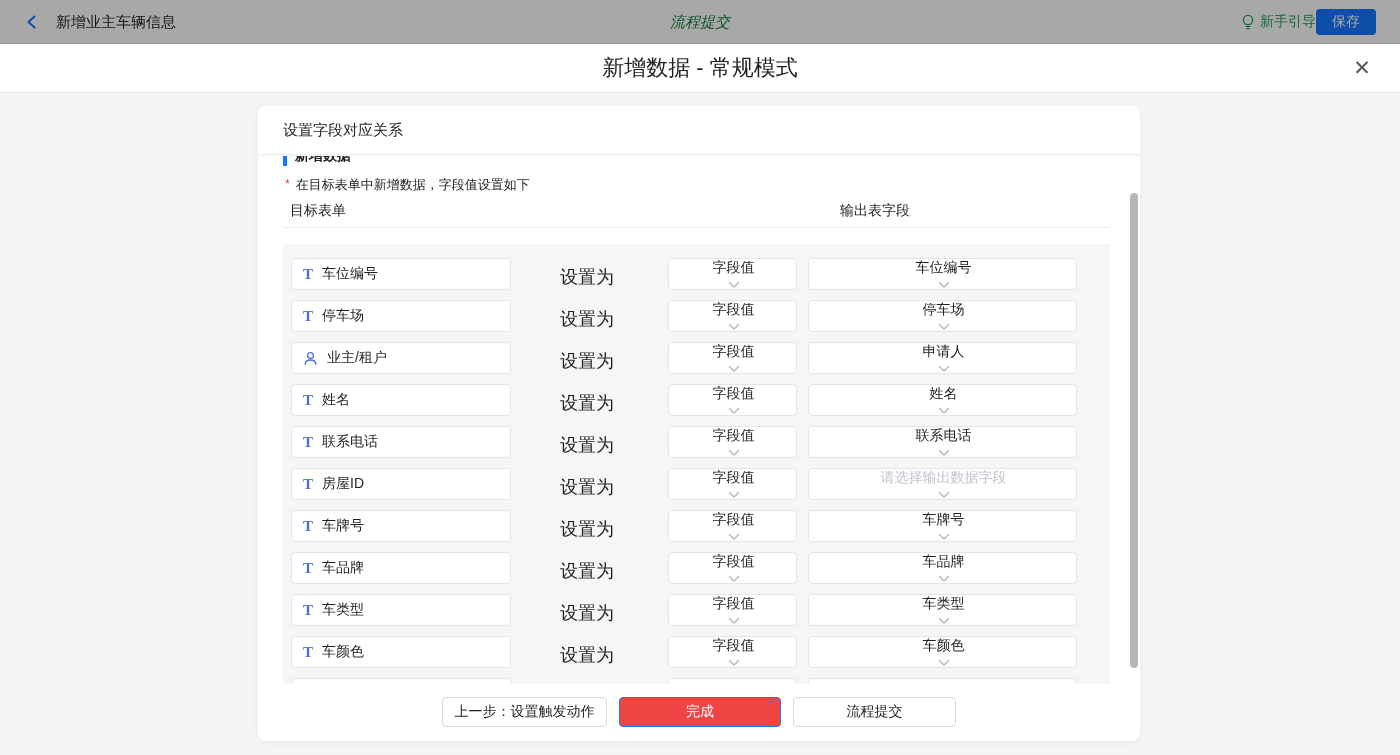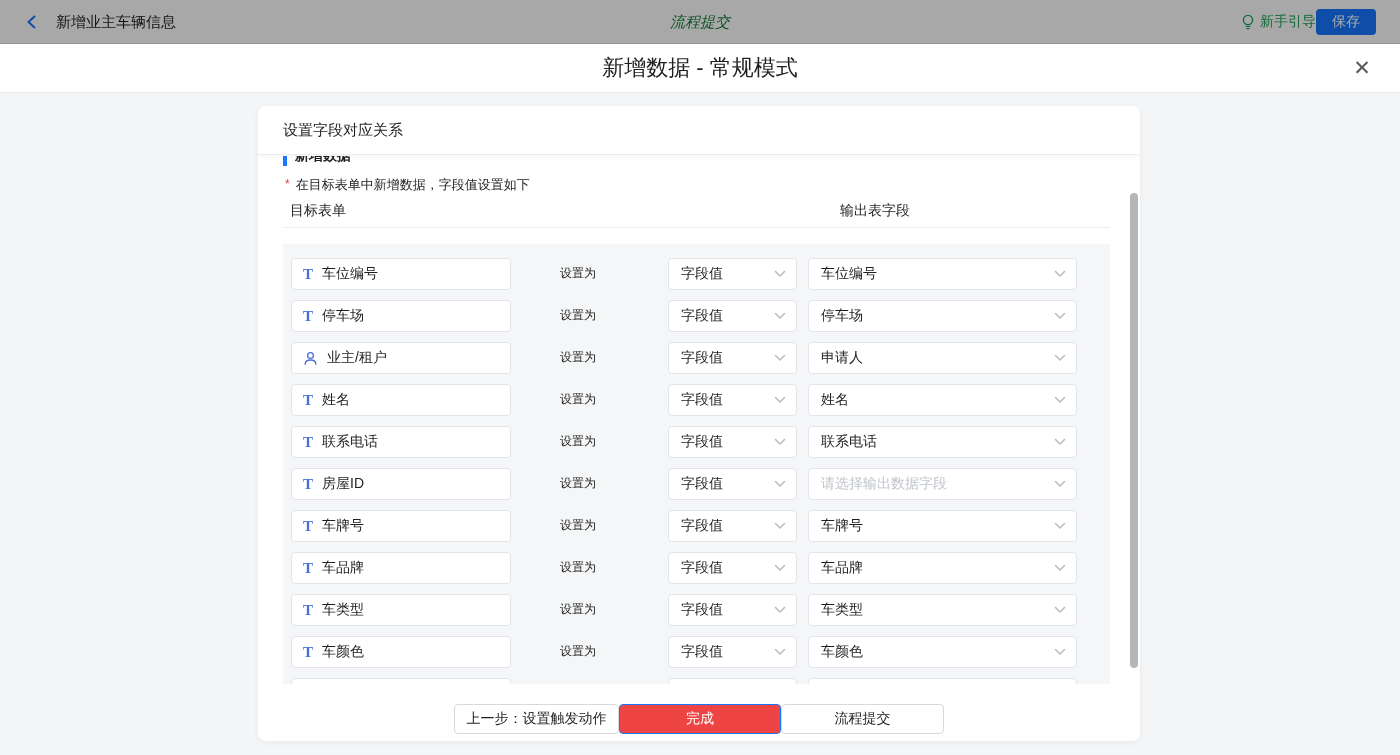--- a/index.html
+++ b/index.html
@@ -97,37 +97,37 @@
     position:absolute; left:8px; top:0; width:220px; height:32px;
     background:#fff; border:1px solid #e2e5ea; border-radius:4px;
     display:flex; align-items:center; gap:9px; padding-left:11px;
     font-size:14px; cursor:pointer;
   }
   .t-icon {
     font-family:"Liberation Serif","DejaVu Serif",serif;
     color:#4a70d8; font-size:15px; font-weight:700; line-height:1;
   }
   .user-icon { width:15px; height:15px; }
-  .set-as { position:absolute; left:277px; top:7px; font-size:12px; }
+  .set-as { position:absolute; left:277px; top:7px; font-size:18px; }
   .select {
     position:absolute; top:0; height:32px; background:#fff;
     border:1px solid #e2e5ea; border-radius:4px;
     display:flex; align-items:center; justify-content:space-between;
-    padding:0 10px 0 12px; font-size:14px; cursor:pointer;
+    padding:0 10px 0 12px; font-size:14px; cursor:pointer;flex-direction:column;
   }
   .sel-type { left:385px; width:129px; }
   .sel-out  { left:525px; width:269px; }
   .select .ph { color:#c0c4cc; }
   .chev { width:12px; height:8px; flex:none; }
 
   
   .card-footer {
     position:absolute; left:0; bottom:0; width:100%; height:57px;
     background:#fff; z-index:4;
-    display:flex; align-items:center; justify-content:center; 
+    display:flex; align-items:flex-start; justify-content:center; gap:12px;
     padding-top:13px;
   }
   .btn {
     height:30px; border-radius:4px; font-size:14px; font-family:inherit;
     cursor:pointer; background:#fff; border:1px solid #d9d9d9; color:#1f1f1f;
   }
   .btn-prev { width:165px; }
   .btn-done { width:162px; background:#ef4444; border-color:#1677ff; color:#fff; }
   .btn-other { width:163px; }
 

